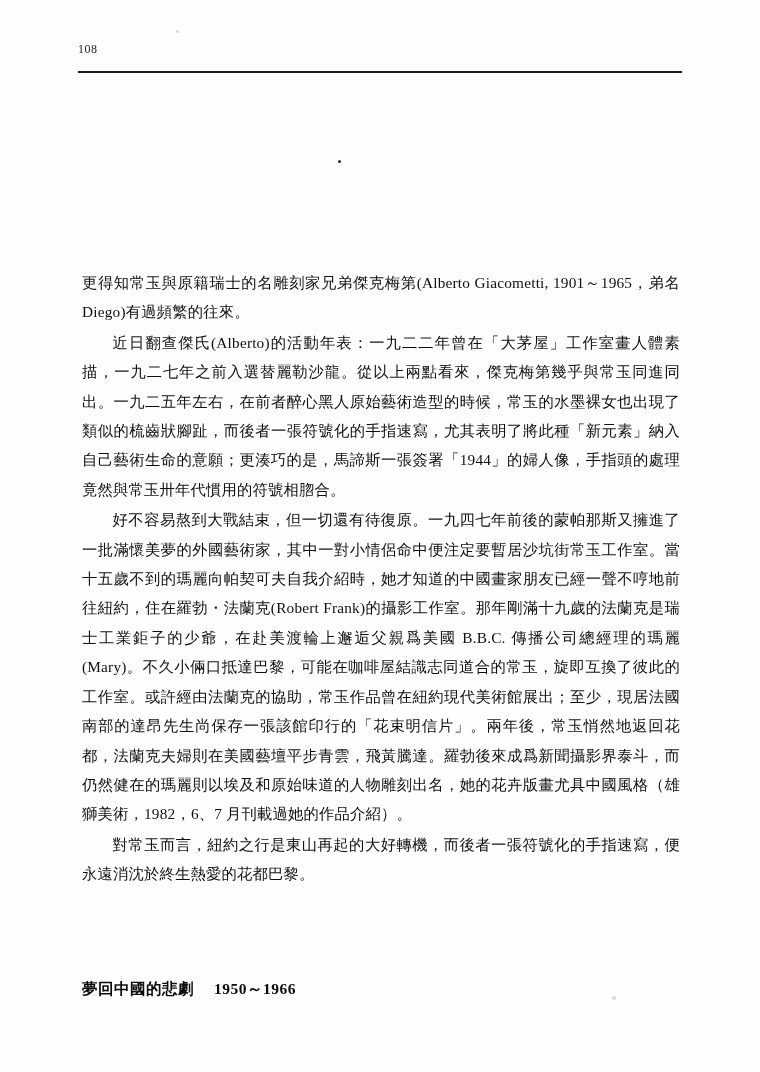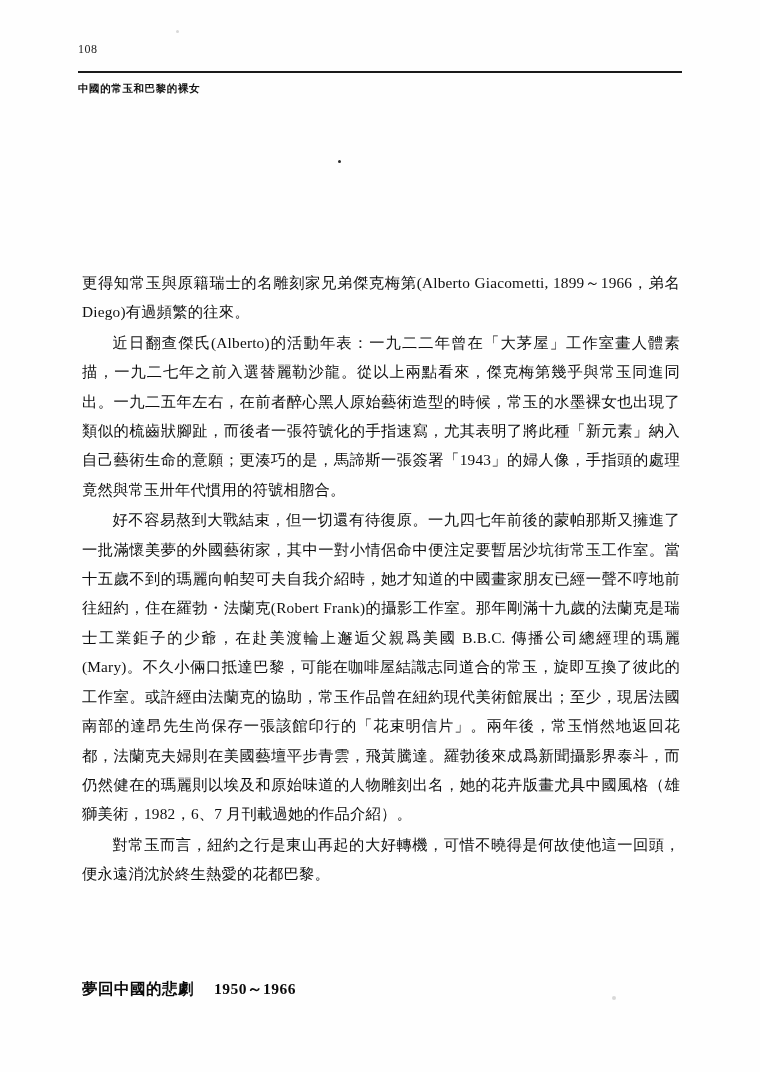--- a/index.html
+++ b/index.html
@@ -105,29 +105,28 @@
 <body>
 
 <div class="page">
 
   <div class="speck" style="left:176px; top:30px; width:3px; height:3px;"></div>
   <div class="speck" style="left:612px; top:996px; width:4px; height:4px;"></div>
 
   <div class="page-inner">
     <div class="folio">108</div>
     <div class="rule"></div>
-    <div class="running-head">中國的常玉和巴黎的裸女</div>
   </div>
 
   <div class="dot-mark"></div>
 
   <div class="body-block">
-    <p class="para latin-mix">更得知常玉與原籍瑞士的名雕刻家兄弟傑克梅第(Alberto Giacometti, 1899～1966，弟名 Diego)有過頻繁的往來。</p>
-    <p class="para indent latin-mix">近日翻查傑氏(Alberto)的活動年表：一九二二年曾在「大茅屋」工作室畫人體素描，一九二七年之前入選替麗勒沙龍。從以上兩點看來，傑克梅第幾乎與常玉同進同出。一九二五年左右，在前者醉心黑人原始藝術造型的時候，常玉的水墨裸女也出現了類似的梳齒狀腳趾，而後者一張符號化的手指速寫，尤其表明了將此種「新元素」納入自己藝術生命的意願；更湊巧的是，馬諦斯一張簽署「1943」的婦人像，手指頭的處理竟然與常玉卅年代慣用的符號相脗合。</p>
+    <p class="para latin-mix">更得知常玉與原籍瑞士的名雕刻家兄弟傑克梅第(Alberto Giacometti, 1901～1965，弟名 Diego)有過頻繁的往來。</p>
+    <p class="para indent latin-mix">近日翻查傑氏(Alberto)的活動年表：一九二二年曾在「大茅屋」工作室畫人體素描，一九二七年之前入選替麗勒沙龍。從以上兩點看來，傑克梅第幾乎與常玉同進同出。一九二五年左右，在前者醉心黑人原始藝術造型的時候，常玉的水墨裸女也出現了類似的梳齒狀腳趾，而後者一張符號化的手指速寫，尤其表明了將此種「新元素」納入自己藝術生命的意願；更湊巧的是，馬諦斯一張簽署「1944」的婦人像，手指頭的處理竟然與常玉卅年代慣用的符號相脗合。</p>
     <p class="para indent latin-mix">好不容易熬到大戰結束，但一切還有待復原。一九四七年前後的蒙帕那斯又擁進了一批滿懷美夢的外國藝術家，其中一對小情侶命中便注定要暫居沙坑街常玉工作室。當十五歲不到的瑪麗向帕契可夫自我介紹時，她才知道的中國畫家朋友已經一聲不哼地前往紐約，住在羅勃・法蘭克(Robert Frank)的攝影工作室。那年剛滿十九歲的法蘭克是瑞士工業鉅子的少爺，在赴美渡輪上邂逅父親爲美國 B.B.C. 傳播公司總經理的瑪麗(Mary)。不久小倆口抵達巴黎，可能在咖啡屋結識志同道合的常玉，旋即互換了彼此的工作室。或許經由法蘭克的協助，常玉作品曾在紐約現代美術館展出；至少，現居法國南部的達昂先生尚保存一張該館印行的「花束明信片」。兩年後，常玉悄然地返回花都，法蘭克夫婦則在美國藝壇平步青雲，飛黃騰達。羅勃後來成爲新聞攝影界泰斗，而仍然健在的瑪麗則以埃及和原始味道的人物雕刻出名，她的花卉版畫尤具中國風格（雄獅美術，1982，6、7 月刊載過她的作品介紹）。</p>
-    <p class="para indent latin-mix">對常玉而言，紐約之行是東山再起的大好轉機，可惜不曉得是何故使他這一回頭，便永遠消沈於終生熱愛的花都巴黎。</p>
+    <p class="para indent latin-mix">對常玉而言，紐約之行是東山再起的大好轉機，而後者一張符號化的手指速寫，便永遠消沈於終生熱愛的花都巴黎。</p>
   </div>
 
   <div class="section-head">
     <span>夢回中國的悲劇</span><span class="years">1950～1966</span>
   </div>
 
 </div>
 
 </body></html>

